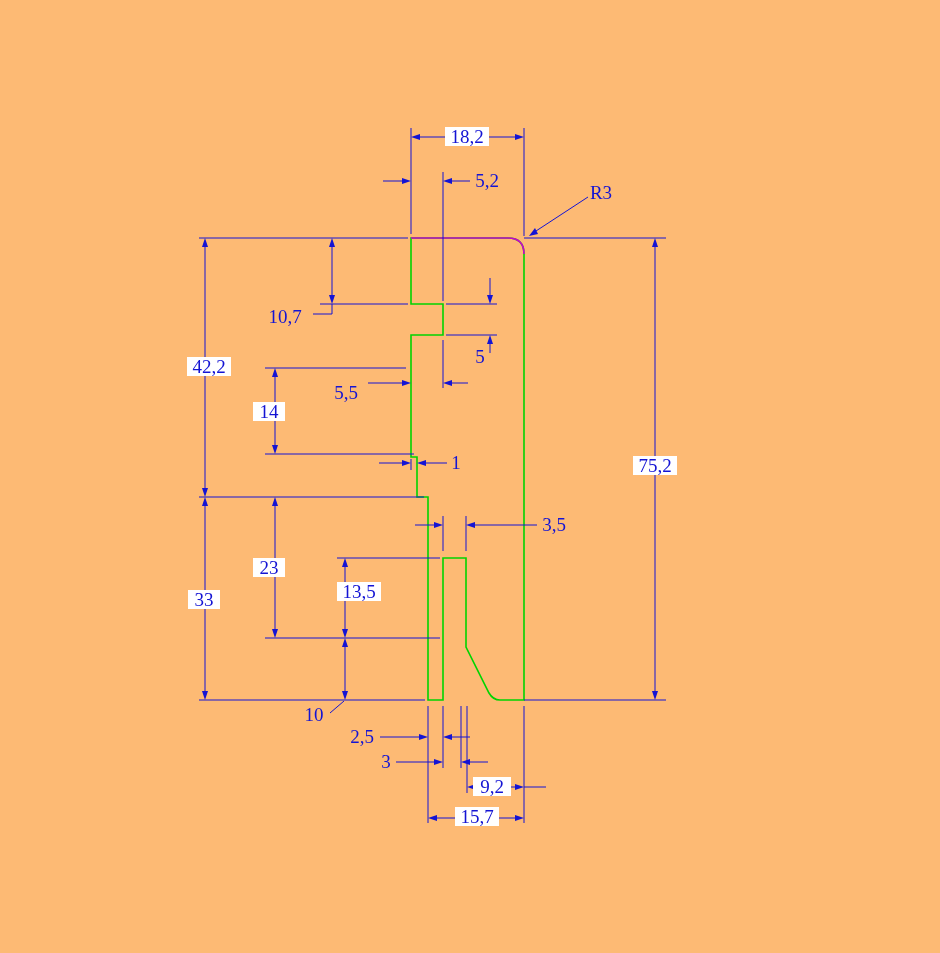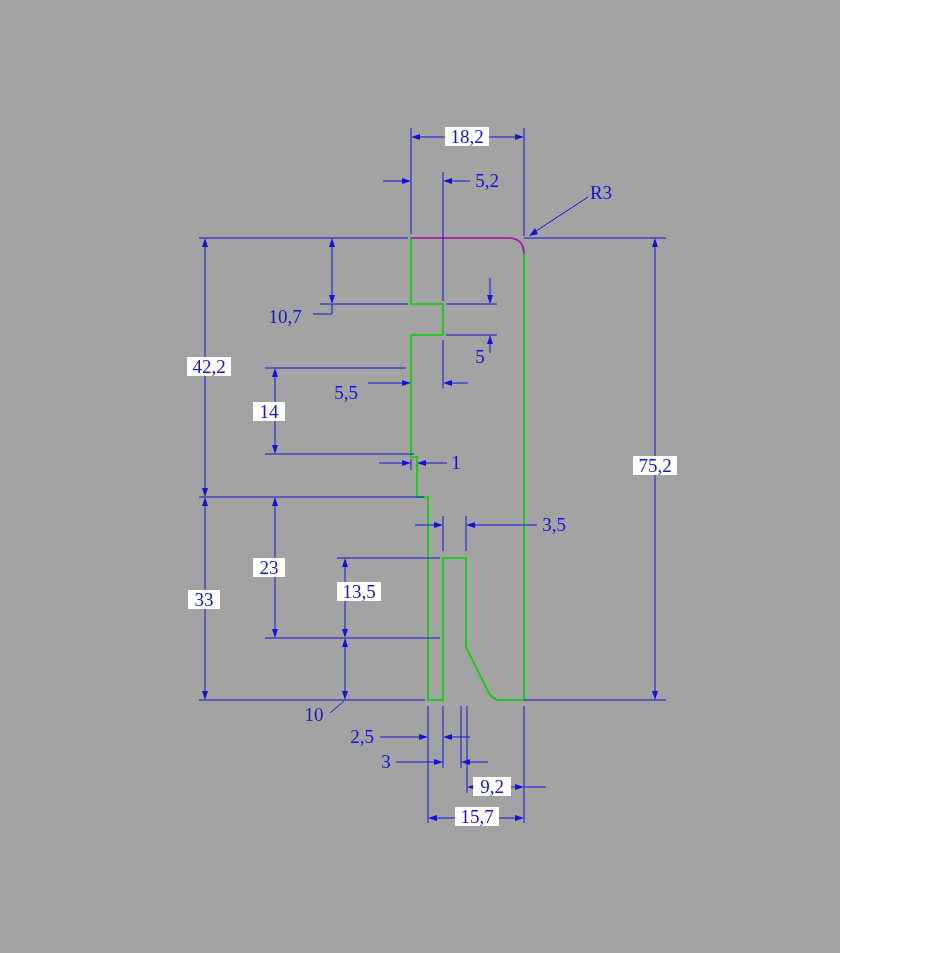--- a/index.html
+++ b/index.html
@@ -1,16 +1,16 @@
 <!DOCTYPE html>
 <html><head>
 <meta charset="utf-8">
 <style>
   html,body{margin:0;padding:0;background:#ffffff;}
-  .page{position:relative;width:840px;height:953px;background:#a3a3a3;overflow:hidden;
+  .page{position:relative;width:940px;height:953px;background:#fdba74;overflow:hidden;
         font-family:"Liberation Serif", serif;}
   svg text{font-family:"Liberation Serif", serif;font-size:19px;fill:#1414d4;}
   .dimline{stroke:#1414d4;stroke-width:1;fill:none;}
   .arrow{fill:#1414d4;stroke:none;}
   .profile{stroke:#00d400;stroke-width:1.6;fill:none;stroke-linejoin:miter;}
   .accent{stroke:#cc00cc;stroke-width:1.6;fill:none;}
   .txtbg{fill:#ffffff;stroke:none;}
 </style>
 </head>
 <body>

